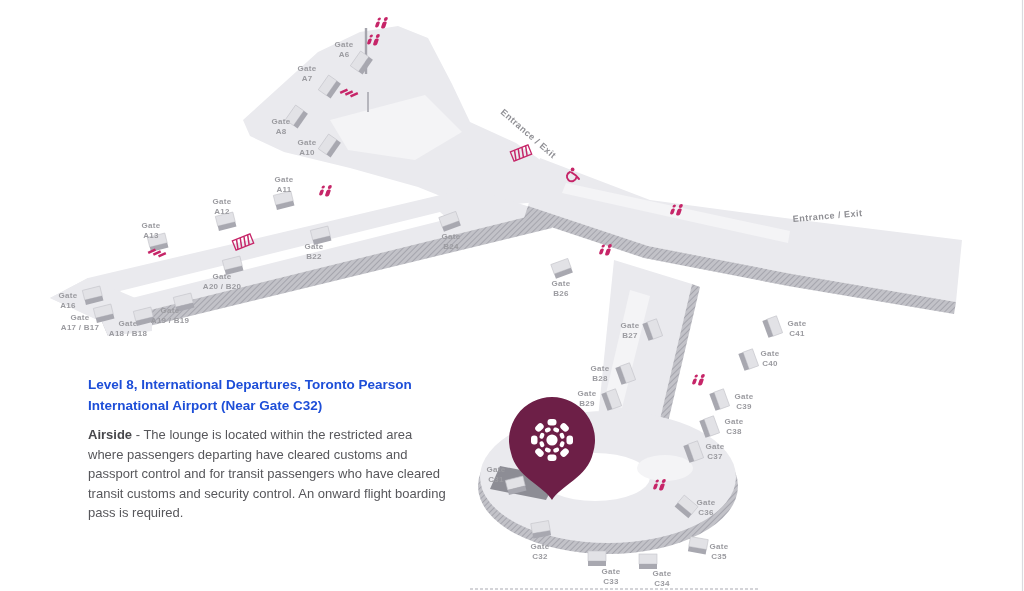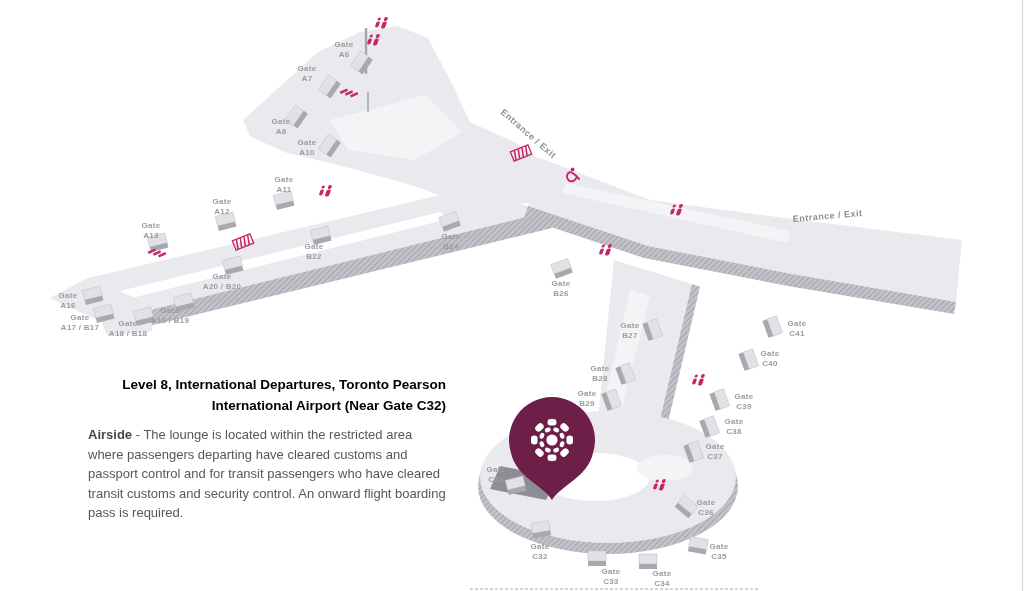--- a/index.html
+++ b/index.html
@@ -4,21 +4,21 @@
 <style>
   html,body{margin:0;padding:0;background:#ffffff;}
   #screen{
     position:relative;width:1024px;height:591px;background:#ffffff;
     overflow:hidden;font-family:"Liberation Sans",sans-serif;
   }
   #terminal-svg{position:absolute;left:0;top:0;}
   .gate-label{font-family:"Liberation Sans",sans-serif;font-size:8px;font-weight:700;fill:#9b9ba0;letter-spacing:.25px;}
   .entrance-label{font-family:"Liberation Sans",sans-serif;font-size:9px;font-weight:700;fill:#8f8f94;letter-spacing:.5px;}
   .desc{position:absolute;left:88px;top:374px;width:358px;color:#57575b;}
-  .d-title{margin:0 0 9px 0;font-size:13.5px;line-height:21px;font-weight:700;color:#000000;text-align:right;}
+  .d-title{margin:0 0 9px 0;font-size:13.5px;line-height:21px;font-weight:700;color:#1d4ed8;}
   .d-body{margin:0;font-size:13px;line-height:19.5px;color:#57575b;}
   .d-body strong{color:#47474b;font-weight:700;}
 </style>
 </head>
 <body>
 
 <div id="screen">
   <svg id="terminal-svg" width="1024" height="591" viewBox="0 0 1024 591">
       <defs>
         <pattern id="hatch" width="4" height="4" patternUnits="userSpaceOnUse" patternTransform="rotate(45)">

